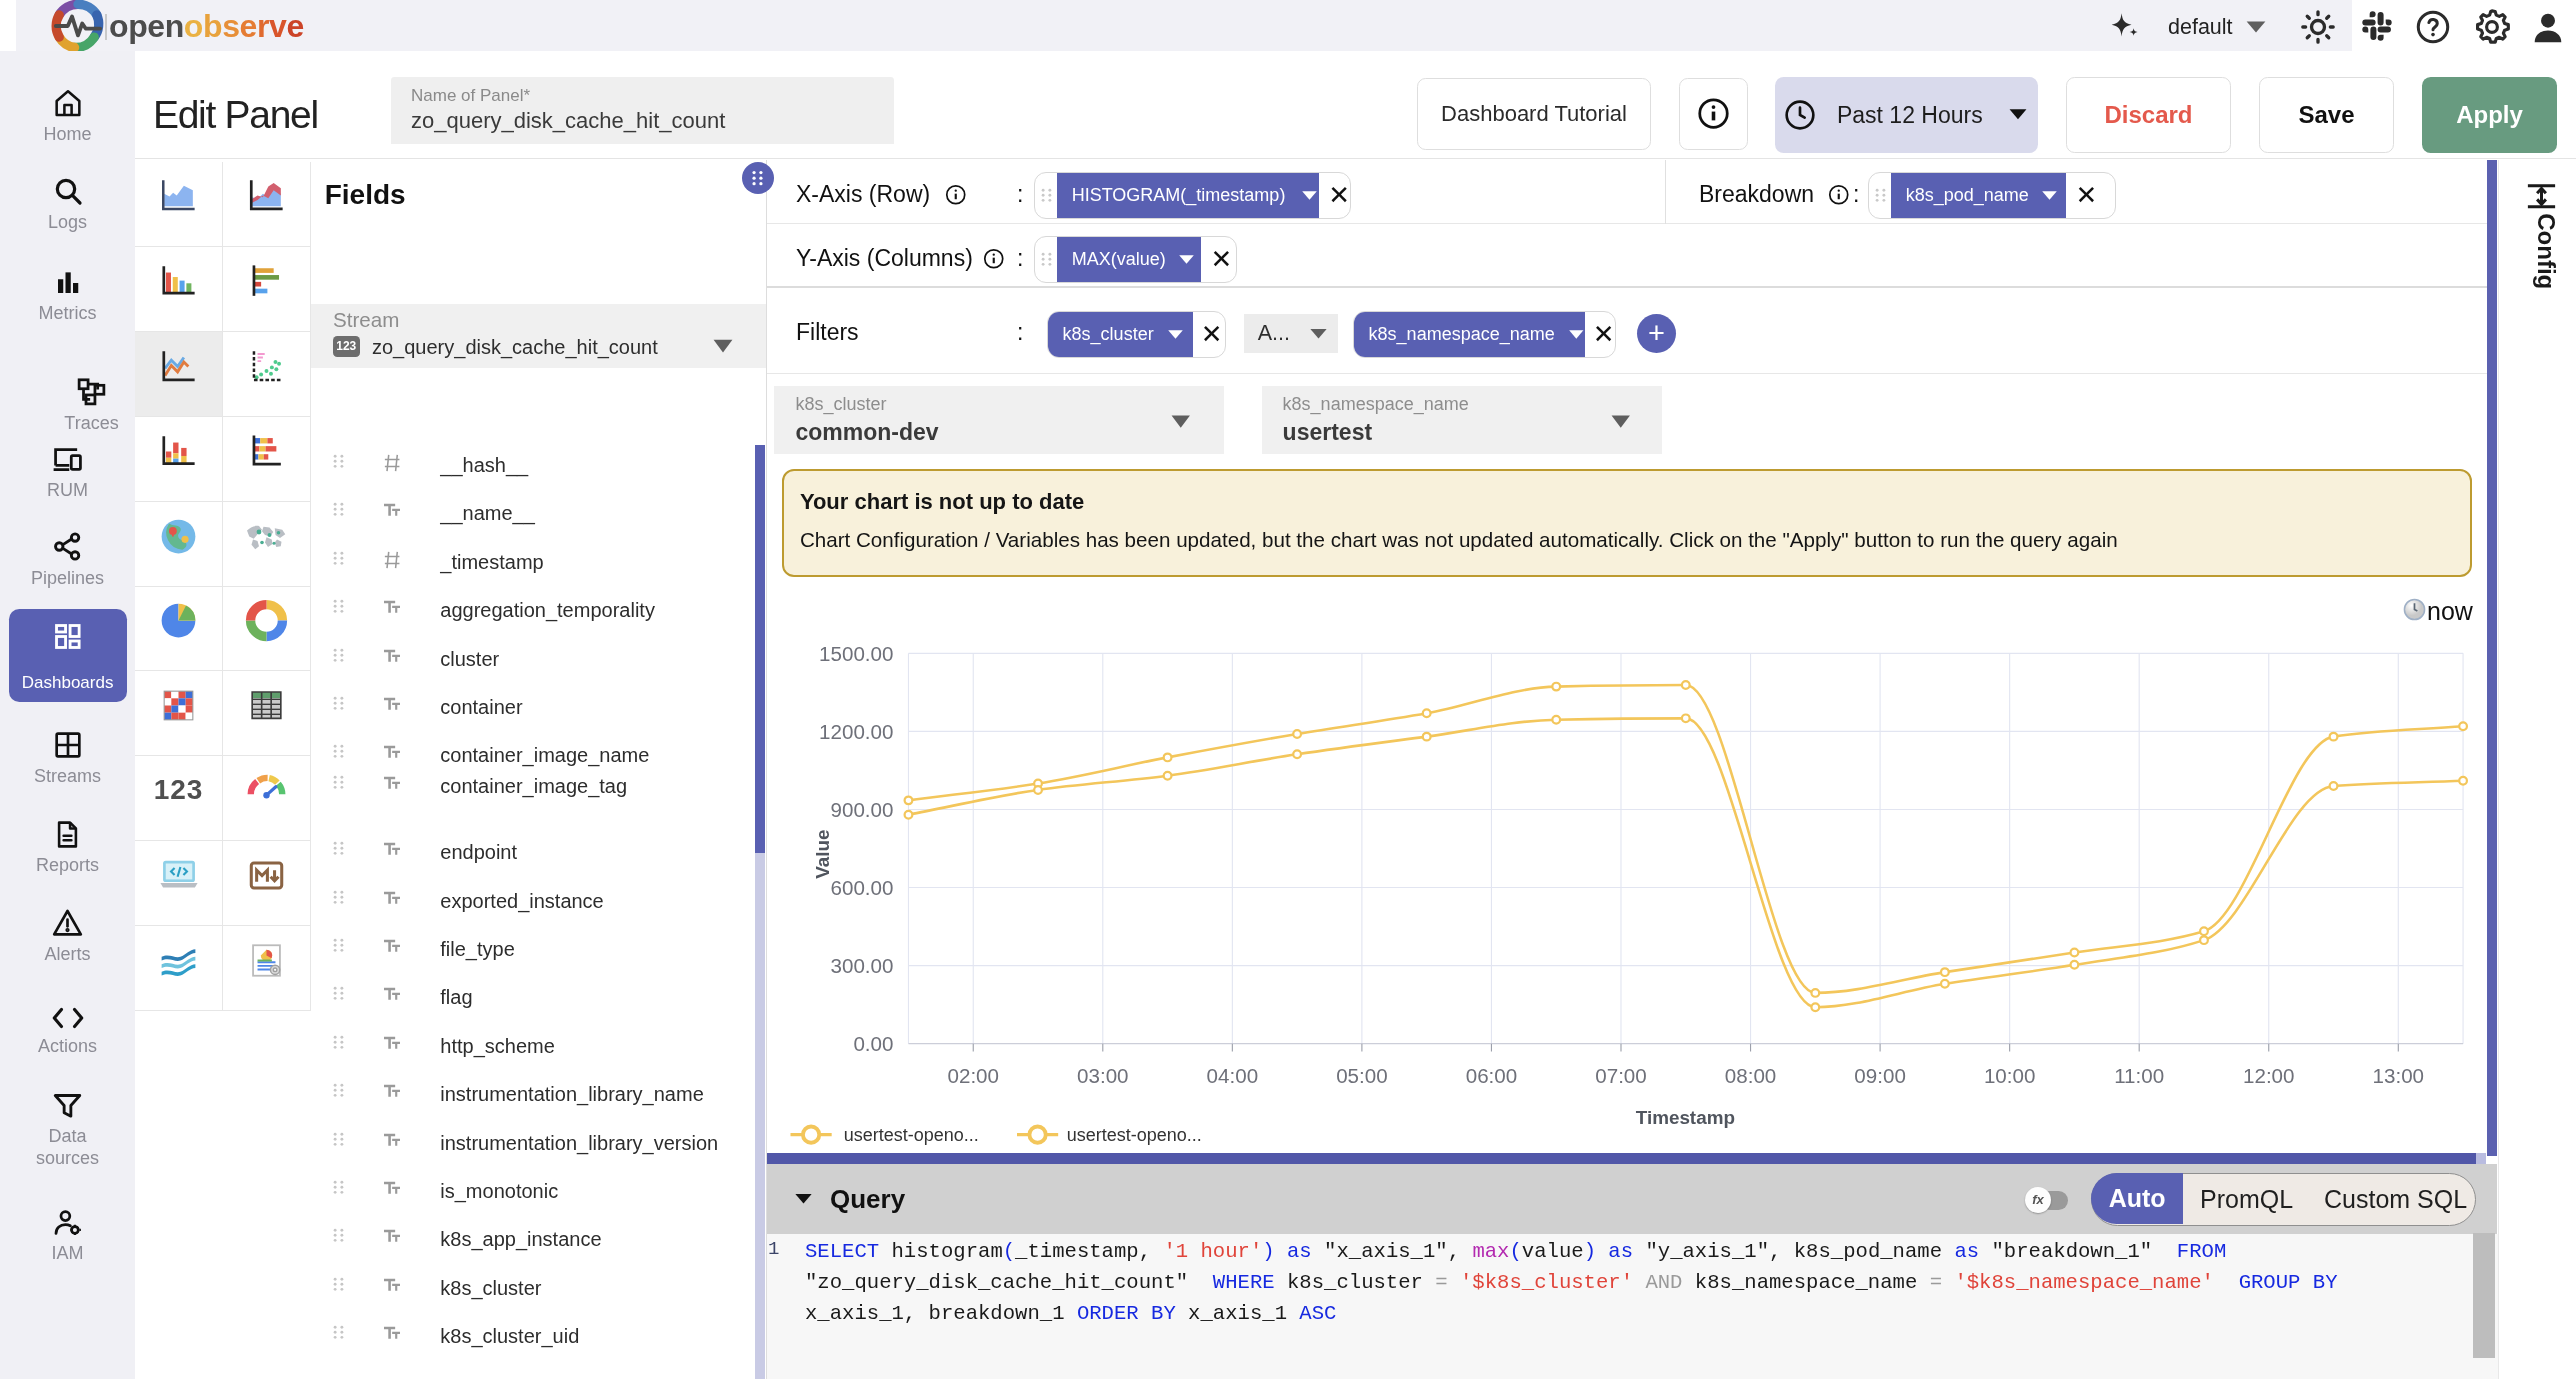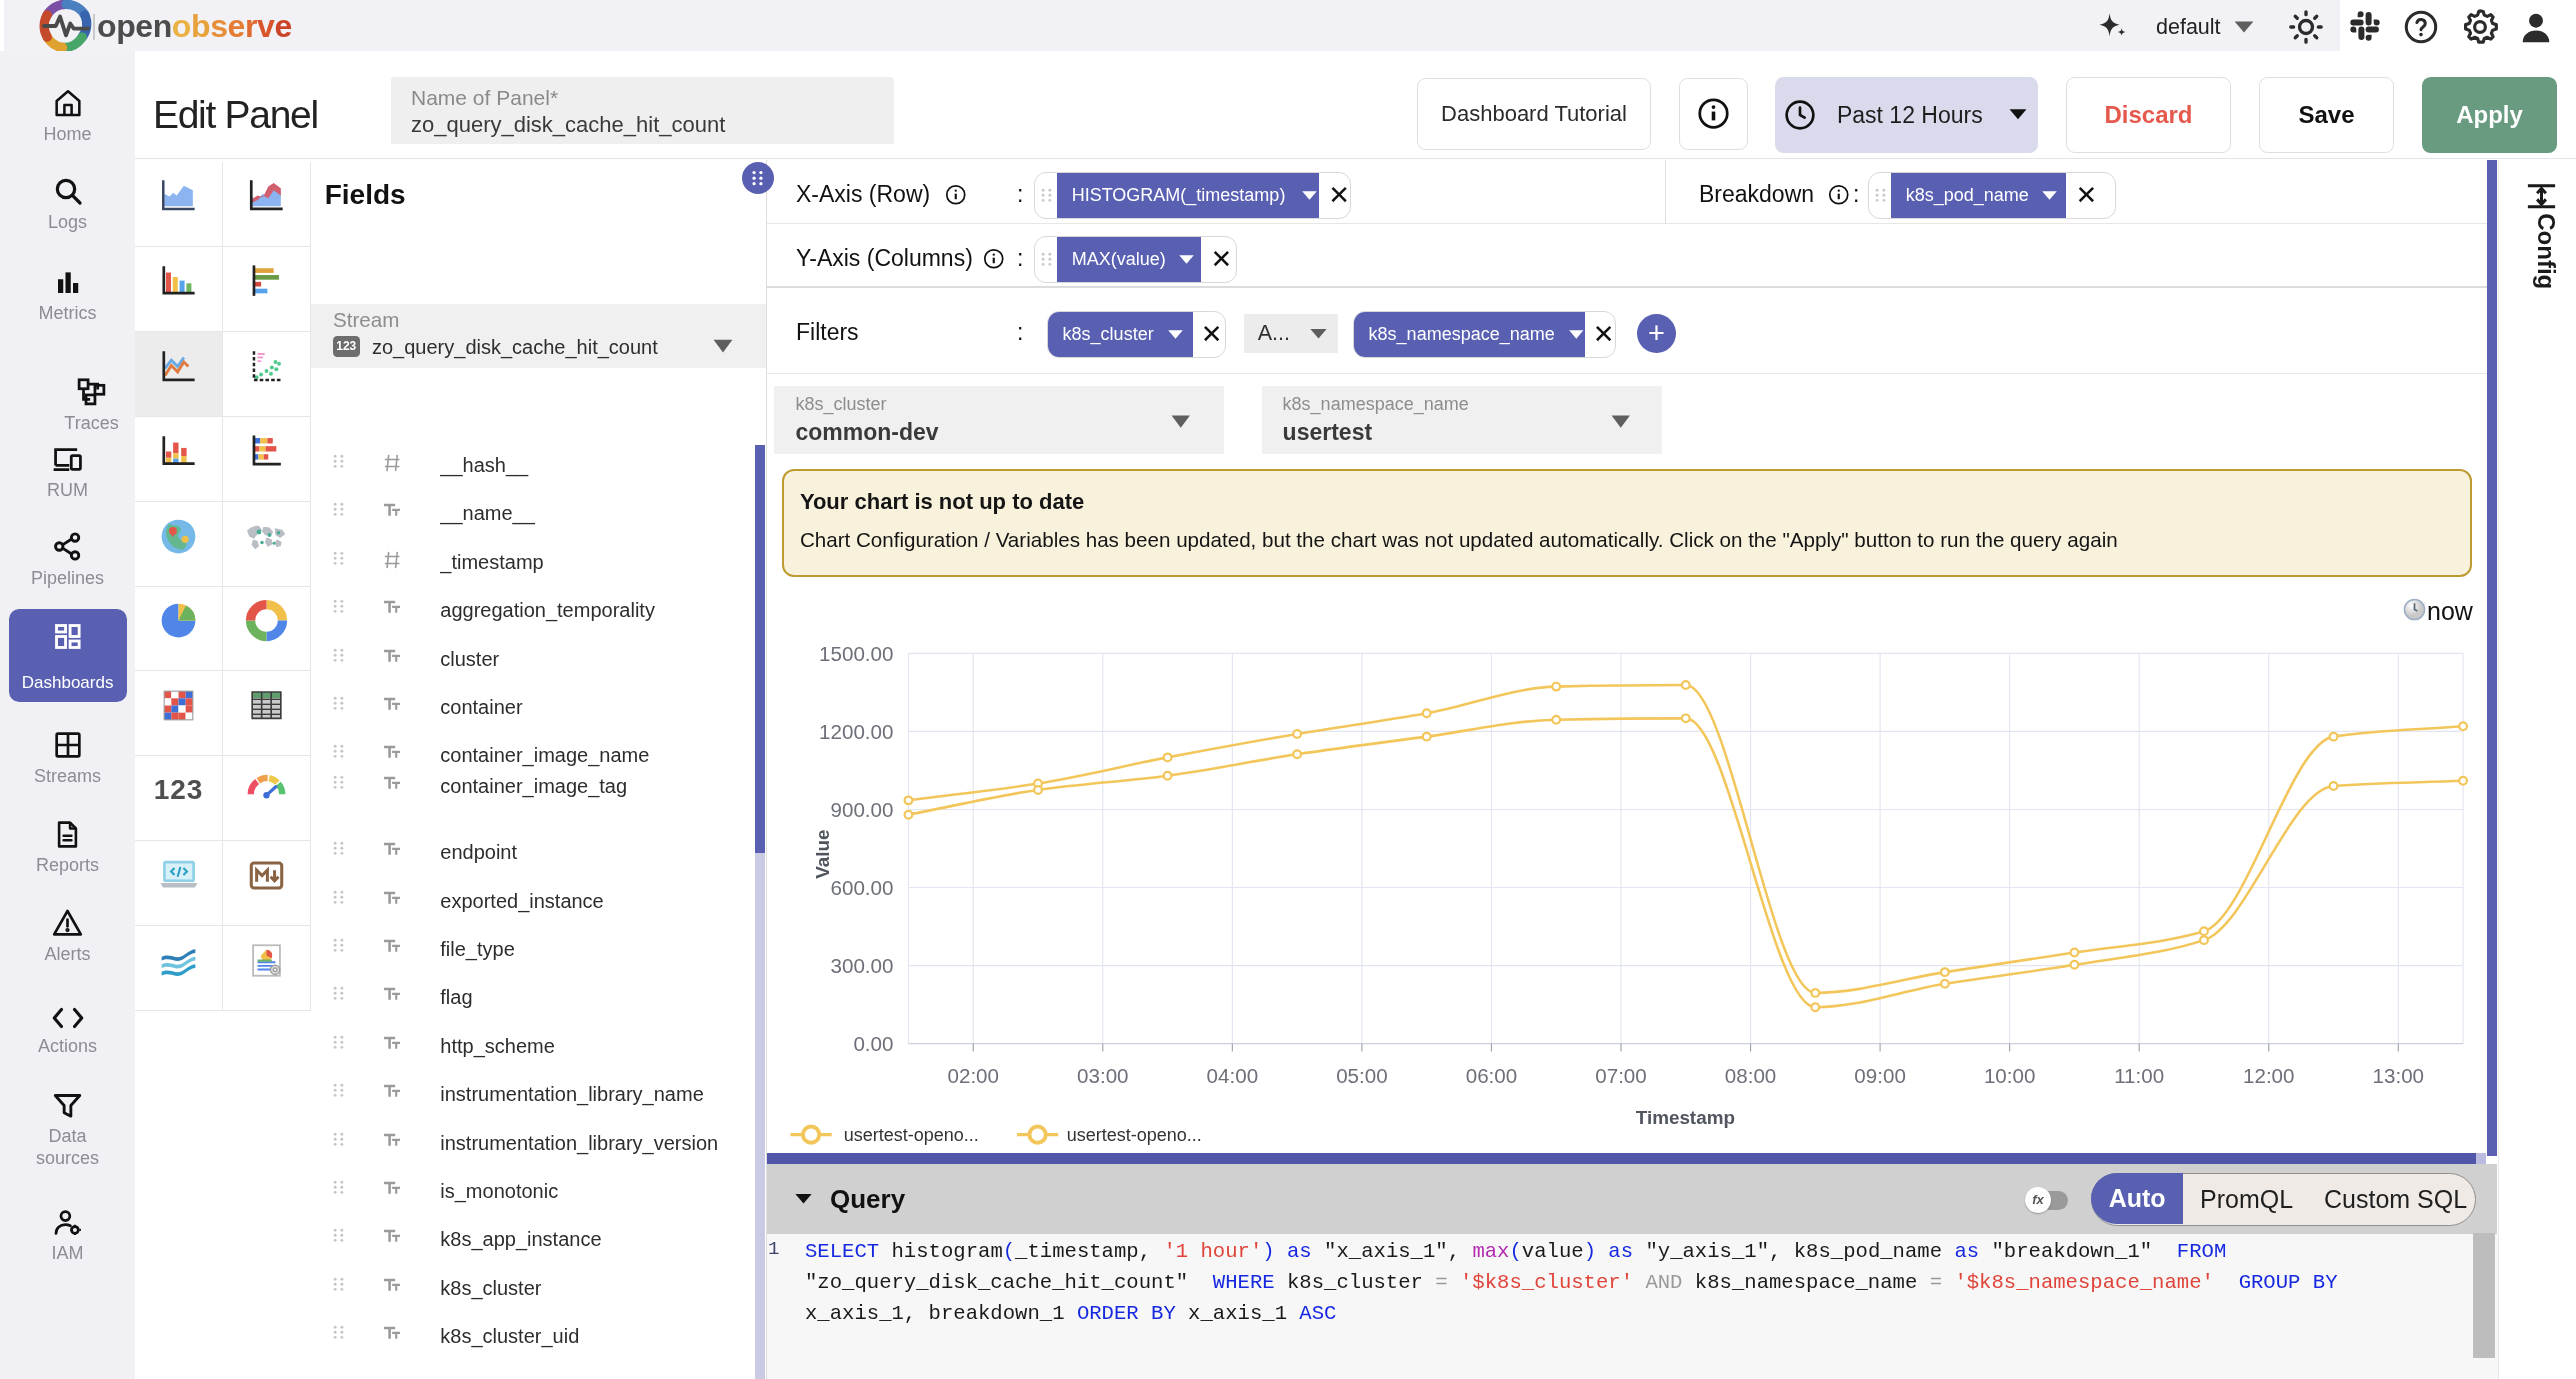--- a/index.html
+++ b/index.html
@@ -2,21 +2,21 @@
 <html style="font-size:13.7px"><head>
 <meta charset="utf-8">
 <style>
 * { margin:0; padding:0; box-sizing:border-box; }
 html,body { width:2576px; height:1380px; overflow:hidden; background:#fff;
   font-family:"Liberation Sans", sans-serif; color:#1c1c1c; }
 .abs { position:absolute; }
 #root { position:relative; width:2576px; height:1380px; }
 
 
-#topbar { position:absolute; left:4px; top:0; width:2336px; height:51px; background:#f1f1f6; }
+#topbar { position:absolute; left:16px; top:0; width:2336px; height:51px; background:#f1f1f6; }
 #topbar svg.ic { position:absolute; top:8.6px; }
 
 
 #toolbar { position:absolute; left:135px; top:51px; width:2441px; height:108px; background:#fff; border-bottom:0.9px solid #e4e4e4; }
 .btn { position:absolute; top:26px; height:76px; border-radius:8.6px; display:flex; align-items:center; justify-content:center; font-weight:bold; font-size:24px; }
 .btn.bordered { background:#fff; border:0.9px solid #dedede; }
 
 
 #nav { position:absolute; left:0; top:51px; width:135px; height:1328px; background:#f0f0f5; }
 .navit { position:absolute; left:0; width:135px; text-align:center; color:#8c8c95; font-size:18px; }
@@ -102,21 +102,21 @@
       </svg>
 
     <svg class="ic" style="left:2513px; top:7.7px;" width="38" height="38" viewBox="0 0 24 24" fill="#2b2b2b">
         <circle cx="12" cy="8" r="4.4"></circle>
         <path d="M3.6 21.6c0-4.6 3.8-7.4 8.4-7.4s8.4 2.8 8.4 7.4z"></path>
       </svg>
   </div>
   <div id="toolbar">
     <div class="abs" style="left:18px; top:42px; font-size:39px; letter-spacing:-1.3px; color:#222;">Edit Panel</div>
     <div class="abs" style="left:256px; top:26px; width:503px; height:67px; background:#efefef; border-radius:3.4px 3.4px 0 0; padding:8.6px 0 0 20px;">
-      <div style="font-size:21px; color:#8a8a8a;">Name of Panel*</div>
+      <div style="font-size:17px; color:#8a8a8a;">Name of Panel*</div>
       <div style="font-size:22px; color:#3a3a3a; margin-top:2.6px;">zo_query_disk_cache_hit_count</div>
     </div>
     <div class="btn bordered" style="left:1282px; width:234px; top:26.6px; height:72px; font-weight:normal; font-size:22px; color:#2b2b2b;">Dashboard Tutorial</div>
     <div class="btn bordered" style="left:1544px; width:69px; top:26.6px; height:72px;">
       <svg width="33" height="33" viewBox="0 0 24 24" fill="none" stroke="#111" stroke-width="2">
           <circle cx="12" cy="12" r="10"></circle>
           <path d="M12 10.6 V17" stroke-width="2.6"></path>
           <circle cx="12" cy="7.3" r="1.35" fill="#111" stroke="none"></circle>
         </svg>
     </div>

